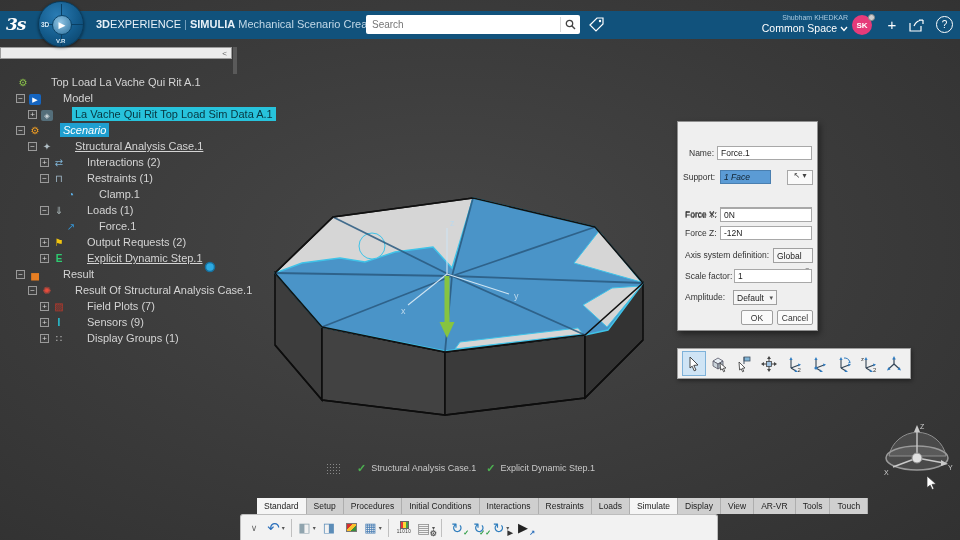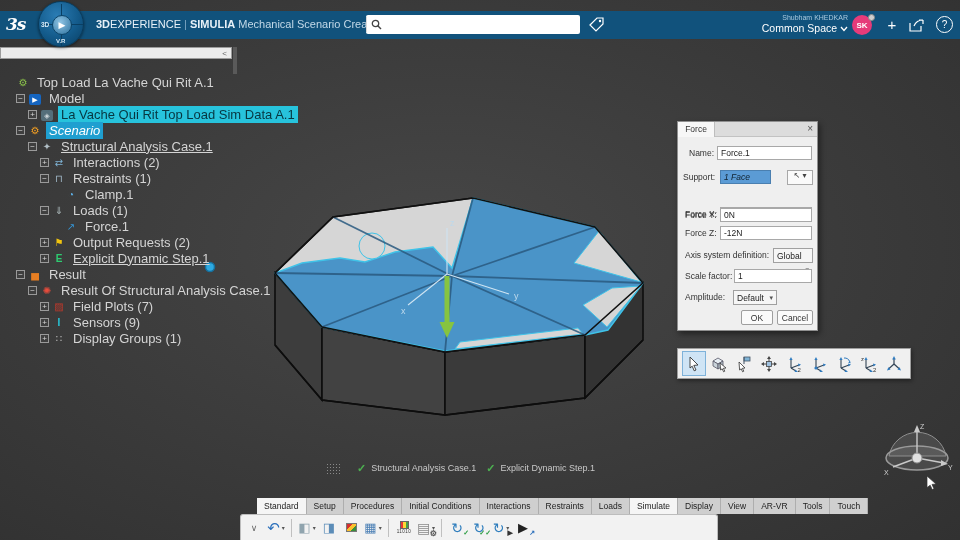--- a/index.html
+++ b/index.html
@@ -51,21 +51,21 @@
   .hscroll .lt { position:absolute; right:4px; top:0; font-size:8px; color:#666; line-height:11px; }
   .vhandle { left:233px; top:47px; width:4px; height:27px; background:#5a5a5a; z-index:10; }
 
   
   .tree { left:0; top:74px; width:250px; z-index:12; }
   .trow { position:relative; height:16px; display:flex; align-items:center; }
   .texp { width:9px; height:9px; border:1px solid #9a9a9a; background:#3f3f3f; color:#d8d8d8;
           font-size:8px; line-height:7px; text-align:center; margin-right:3px; flex:0 0 9px; }
   .tico { width:14px; height:13px; margin-right:4px; flex:0 0 14px; font-size:10px; line-height:13px;
           text-align:center; position:relative; }
-  .tlabel { font-size:13px; color:#d4d4d4; white-space:nowrap; padding:1px 3px; }
+  .tlabel { font-size:11px; color:#d4d4d4; white-space:nowrap; padding:1px 3px;margin-left:14px; }
   .tlabel.u { text-decoration:underline; }
   .tlabel.hl { background:#27c3dc; color:#073640; }
   .tlabel.sel { background:#1f9fd0; color:#ffffff;font-style:italic; }
   .chip { display:inline-block; width:12px; height:11px; border-radius:2px; font-size:8px;
           line-height:11px; color:#fff; text-align:center; }
 
   
   .statusrow { left:326px; top:461px; height:14px; display:flex; align-items:center; z-index:8; }
   .gridico { width:15px; height:11px; margin-right:6px;
              background-image:radial-gradient(#8a8a8a 0.8px, transparent 0.9px);
@@ -201,20 +201,21 @@
 
   <div class="abs topbar">
     <div class="abs brandlogo">3s</div>
     <div class="abs apptitle">
       <b>3D</b><span>EXPERIENCE</span>
       <span style="color:#7fa8c4">|</span>
       <b>SIMULIA</b>
       <span class="mod">Mechanical Scenario Creation</span>
     </div>
     <div class="abs searchbox">
+      <input placeholder="Search" style="">
       <span class="search-mag">
         <svg width="11" height="11" viewBox="0 0 11 11">
             <circle cx="4.5" cy="4.5" r="3.2" fill="none" stroke="#444" stroke-width="1.3"></circle>
             <line x1="7" y1="7" x2="10" y2="10" stroke="#444" stroke-width="1.4"></line>
           </svg>
       </span>
     </div>
     <svg class="abs tagicon" viewBox="0 0 17 17">
       <path d="M2 9 L9 2 L15 2 L15 8 L8 15 Z" fill="none" stroke="#fff" stroke-width="1.2"></path>
       <circle cx="12" cy="5" r="1.2" fill="#fff"></circle>
@@ -341,24 +342,20 @@
 
   <div class="abs statusrow" id="statusrow">
     <span class="gridico"></span>
   <span class="scheck">✓</span>
       <span class="sitem">Structural Analysis Case.1</span>
       <span class="scheck">✓</span>
       <span class="sitem">Explicit Dynamic Step.1</span>
     </div>
 
   <div class="abs dialog">
-    <div class="dlg-title">
-      <div class="dlg-tab">Force</div>
-      <div class="dlg-x">×</div>
-    </div>
     <div class="drow" style="top:24px">
       <span class="dlabel" style="left:11px">Name:</span>
       <input class="dinput" style="left: 39px; width: 95px;" value="Force.1">
     </div>
     <div class="drow" style="top:48px">
       <span class="dlabel" style="left:5px">Support:</span>
       <span class="dinput dsupport" style="left:42px;width:51px;line-height:13px">1 Face</span>
       <span class="dpick" style="left:109px;width:26px">↖ ▾</span>
     </div>
     <div class="drow" style="top:85px">

